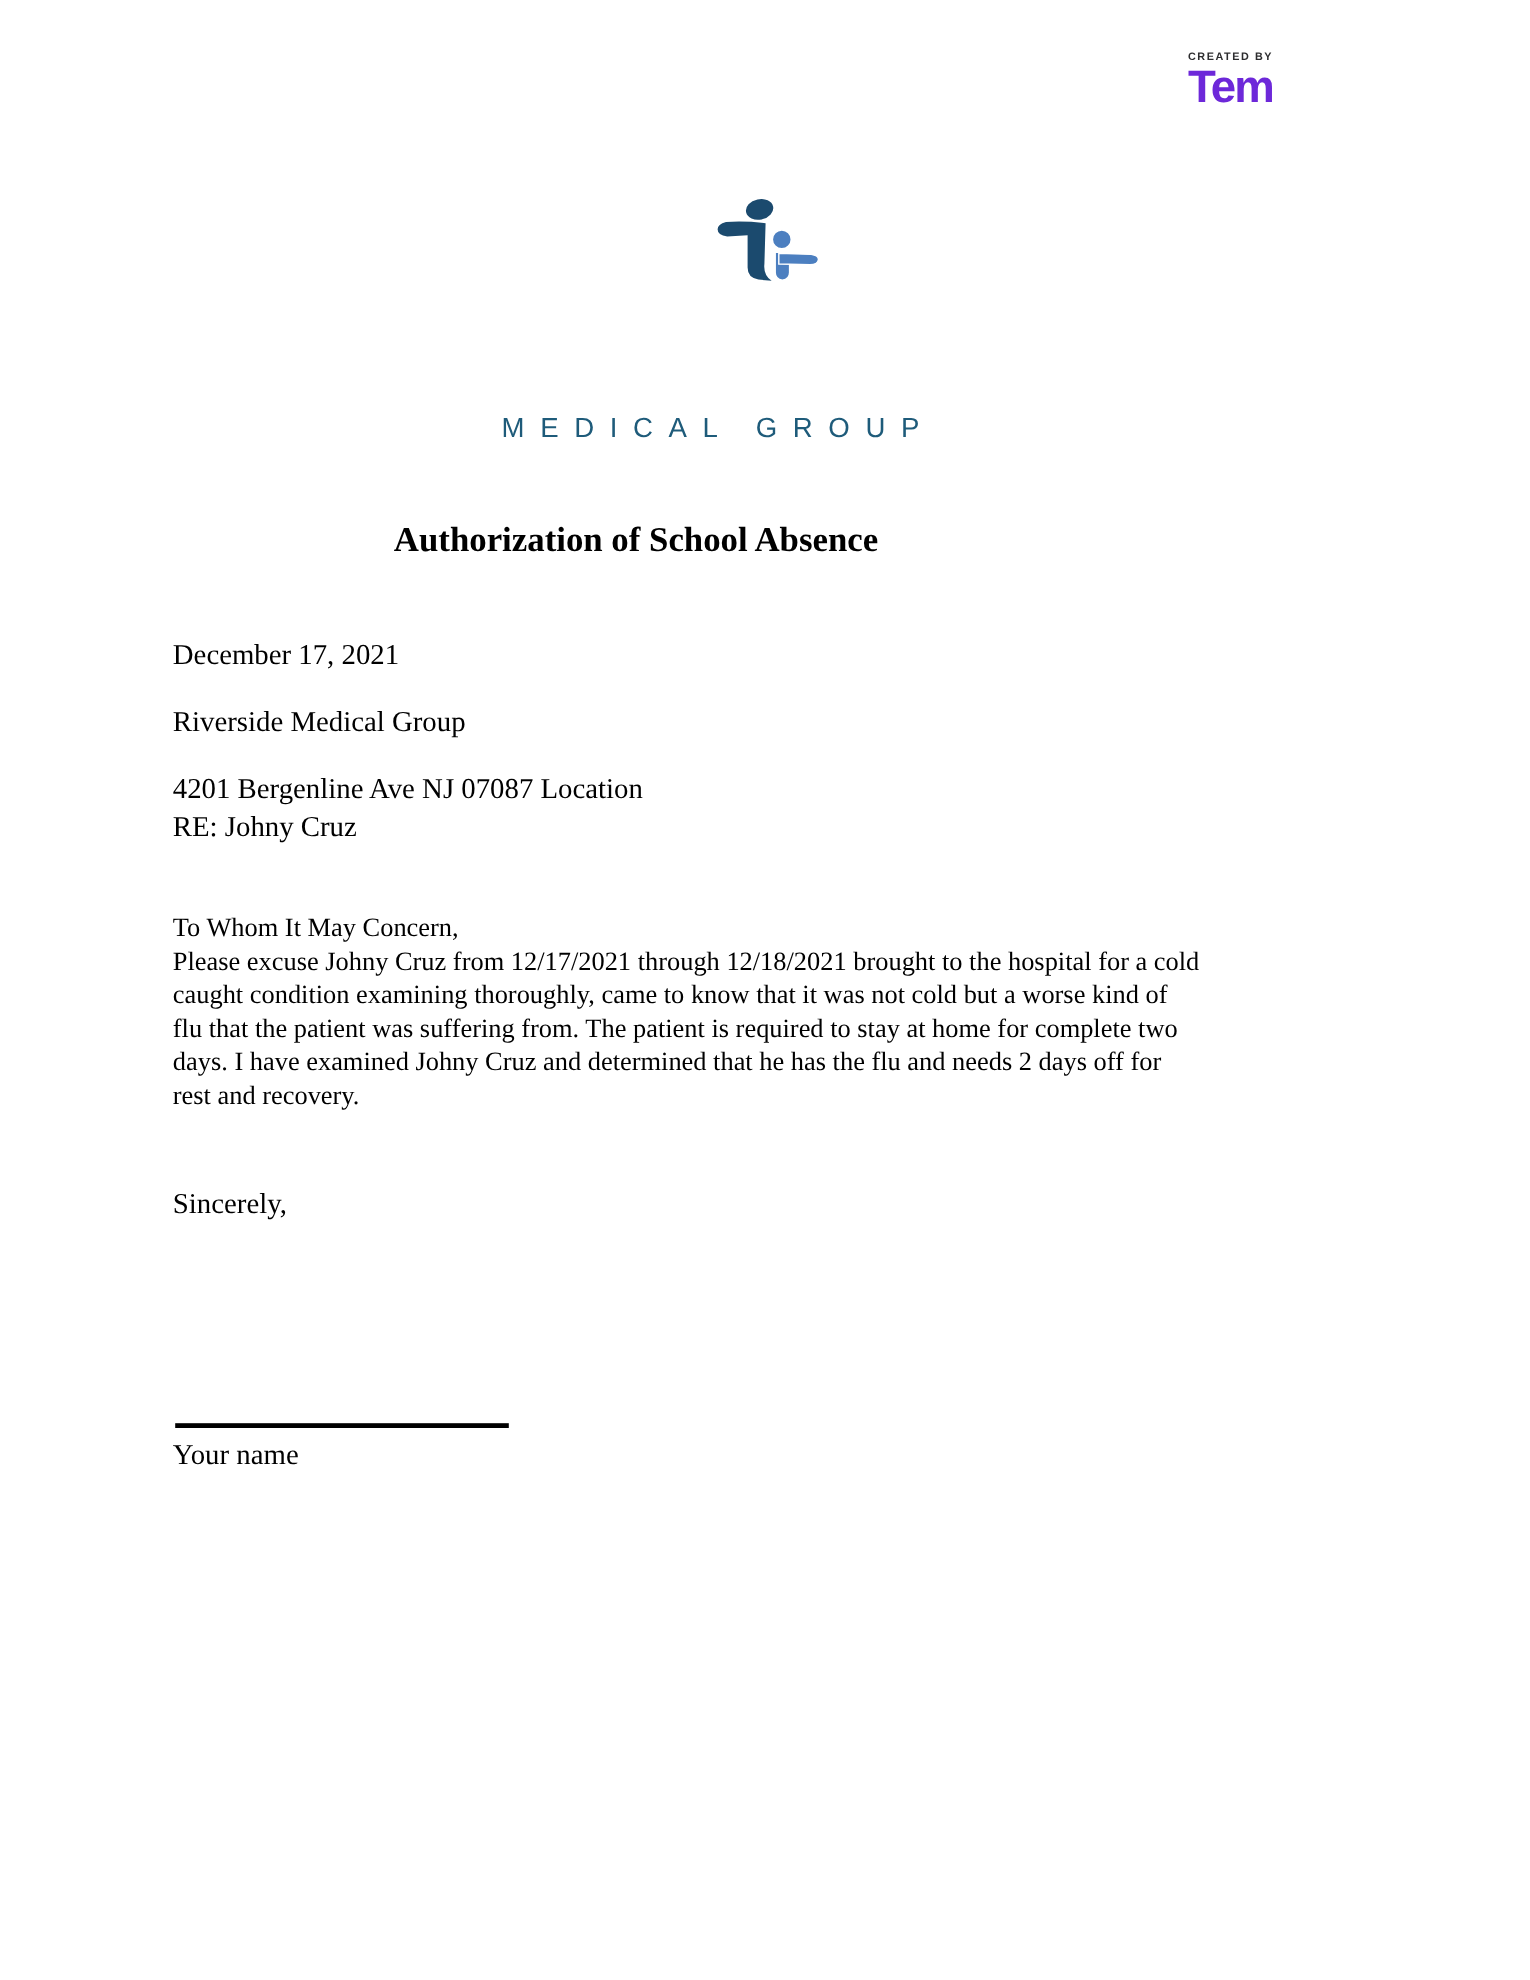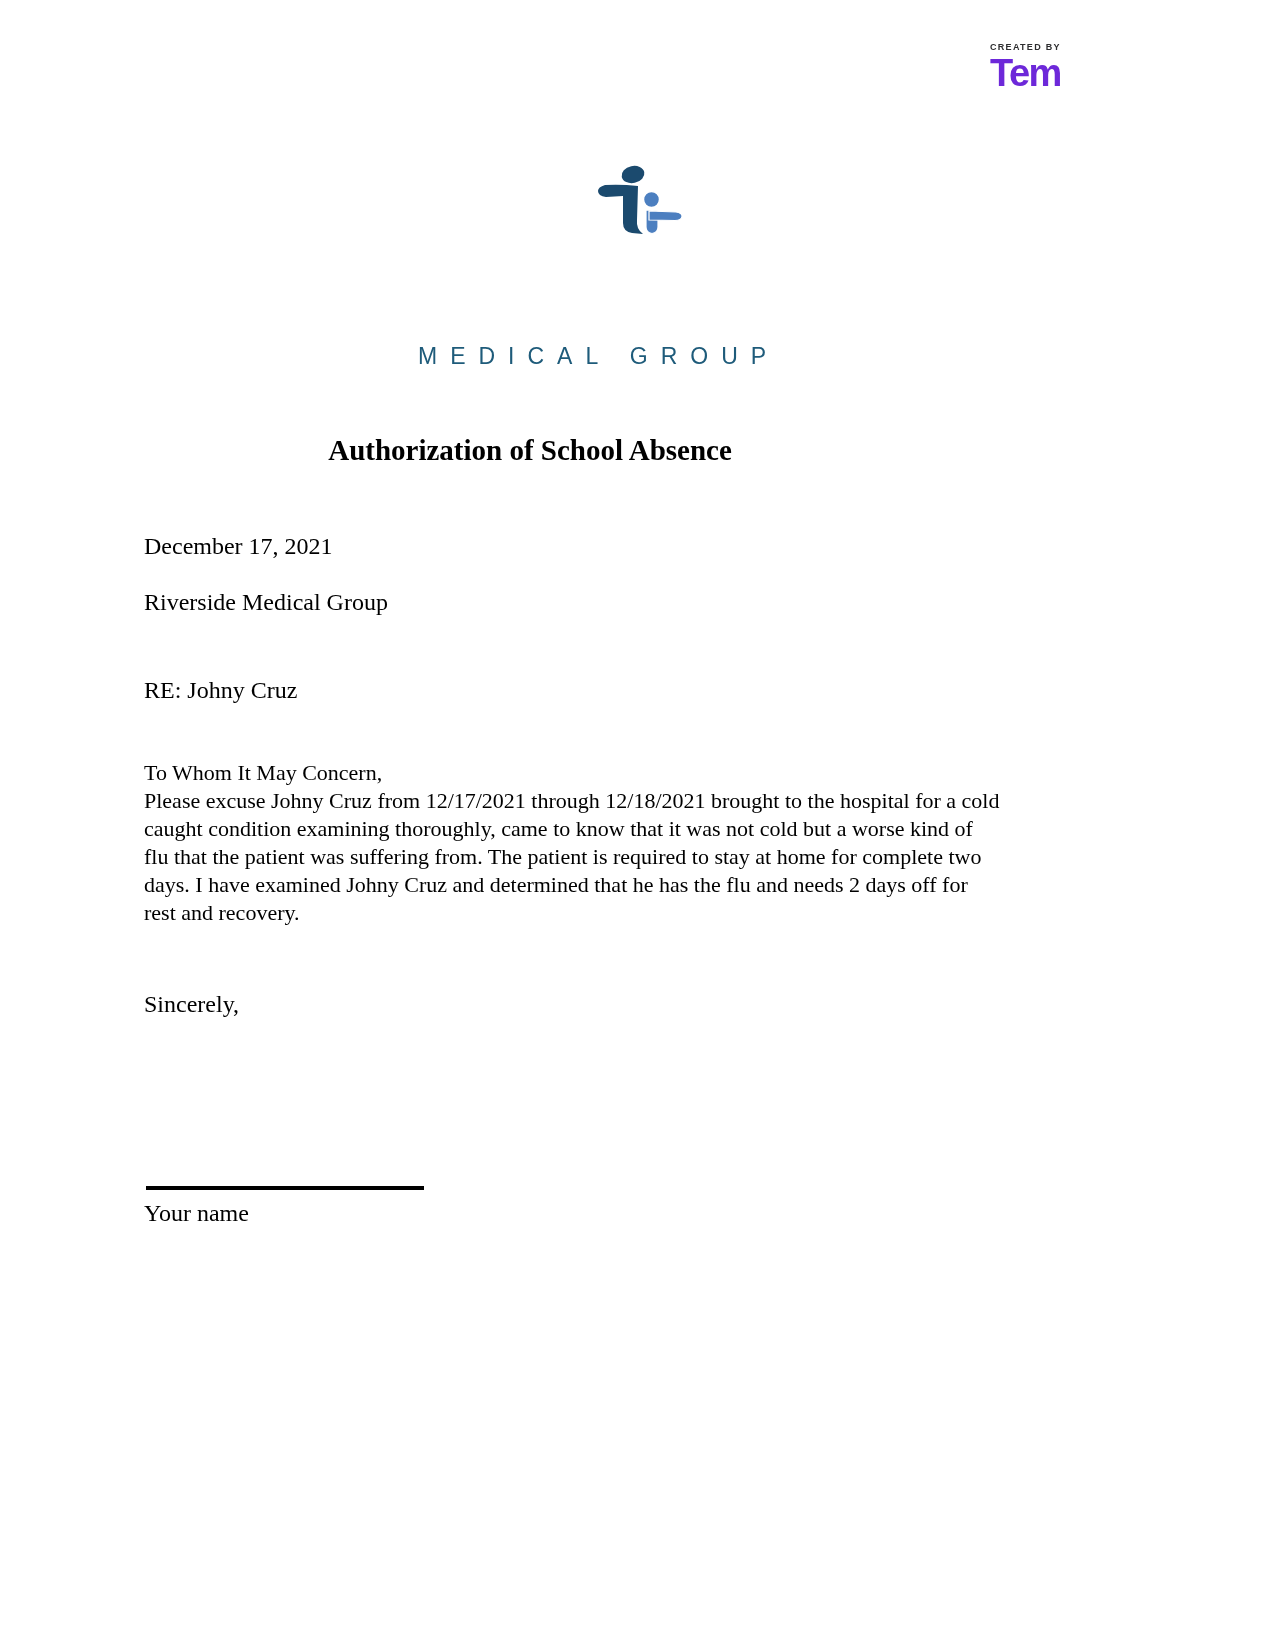--- a/index.html
+++ b/index.html
@@ -106,20 +106,21 @@
     <path d="M50,48 L62,49 L62,65 Q62,70.5 56,71.5 Q50,70.5 50,65 Z" fill="#4c7fc0" stroke="#ffffff" stroke-width="1.2"></path>
     <path d="M53,49 L80,50 Q86.5,51 86,54.5 Q85.5,58.5 79,58.5 L53,58 Z" fill="#4c7fc0" stroke="#ffffff" stroke-width="1.2"></path>
     <circle cx="55.5" cy="37.5" r="8" fill="#4c7fc0" stroke="#ffffff" stroke-width="1.5"></circle>
   </svg>
   <div class="rlogo-sub">MEDICAL GROUP</div>
 
   <h1 class="title">Authorization of School Absence</h1>
 
   <div class="bl date">December 17, 2021</div>
   <div class="bl org">Riverside Medical Group</div>
+  <div class="bl addr">4201 Bergenline Ave NJ 07087 Location</div>
   <div class="bl re">RE: Johny Cruz</div>
 
   <div class="para">
     <div>To Whom It May Concern,</div>
     <div class="pre">Please excuse Johny Cruz from 12/17/2021 through 12/18/2021 brought to the hospital for a cold
 caught condition examining thoroughly, came to know that it was not cold but a worse kind of
 flu that the patient was suffering from. The patient is required to stay at home for complete two
 days. I have examined Johny Cruz and determined that he has the flu and needs 2 days off for
 rest and recovery.</div>
   </div>

